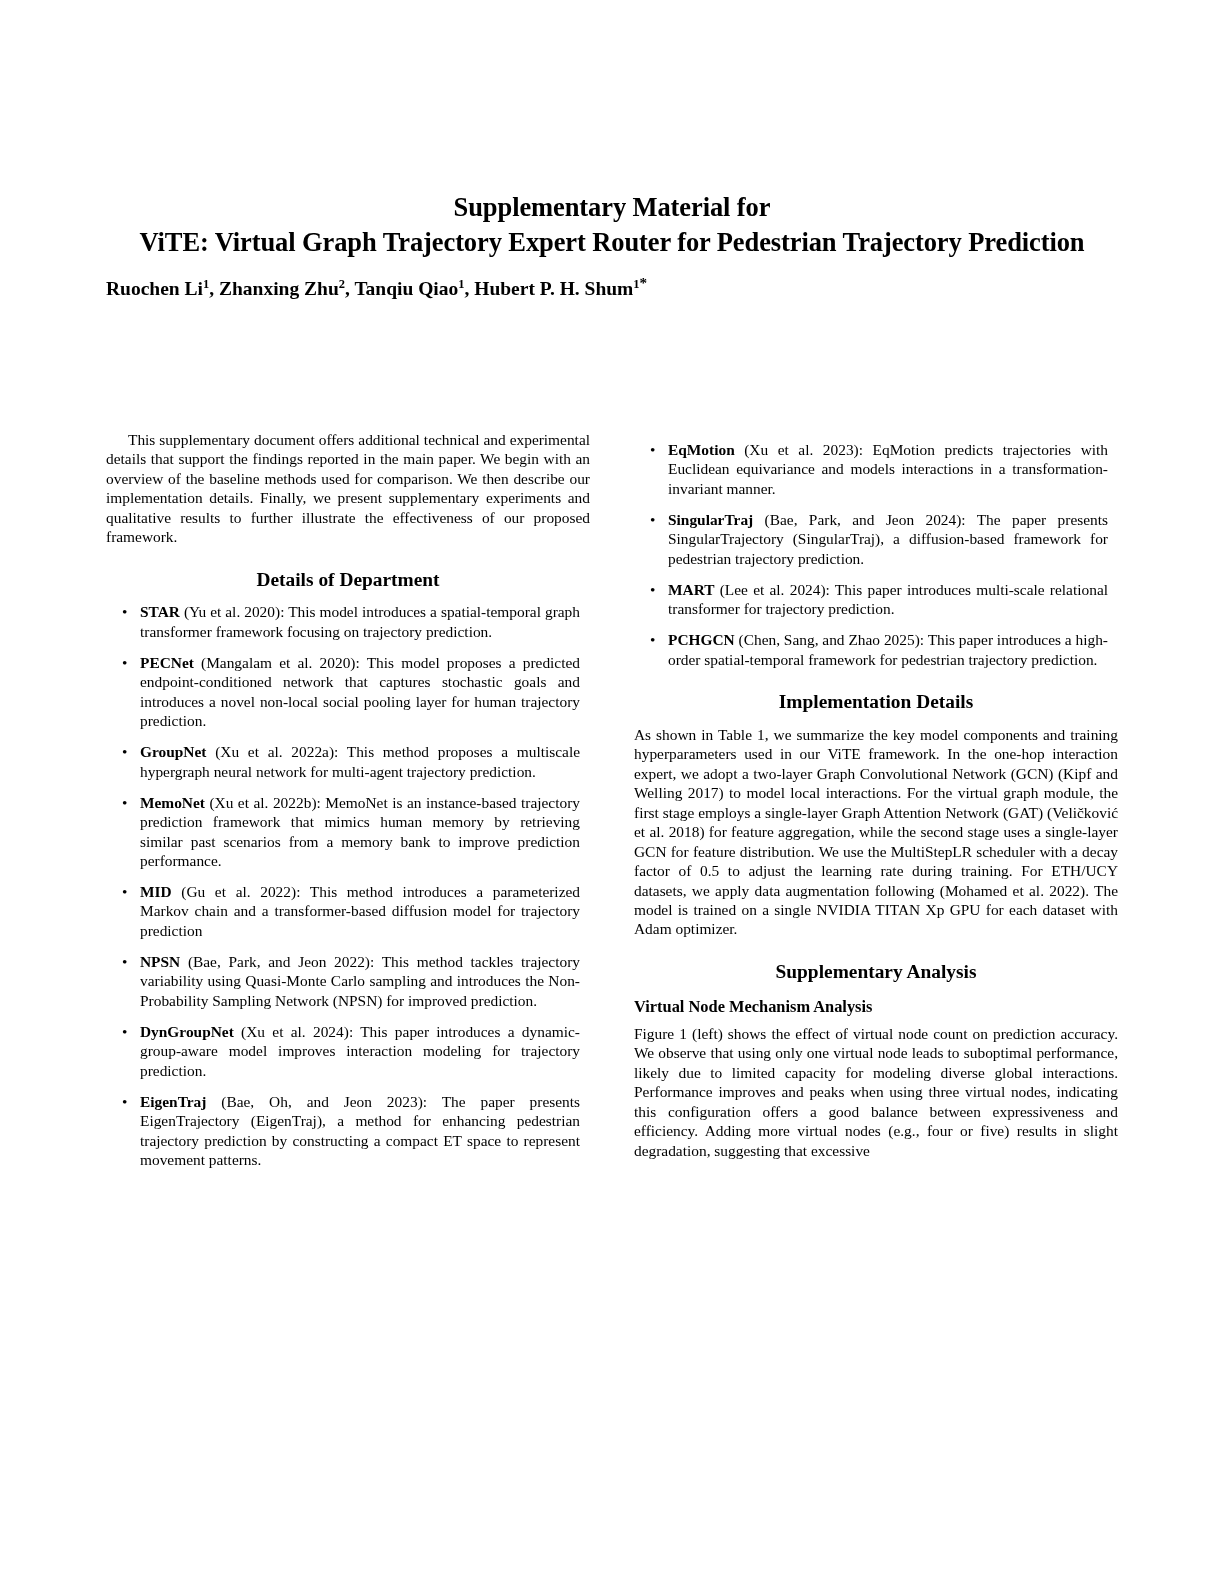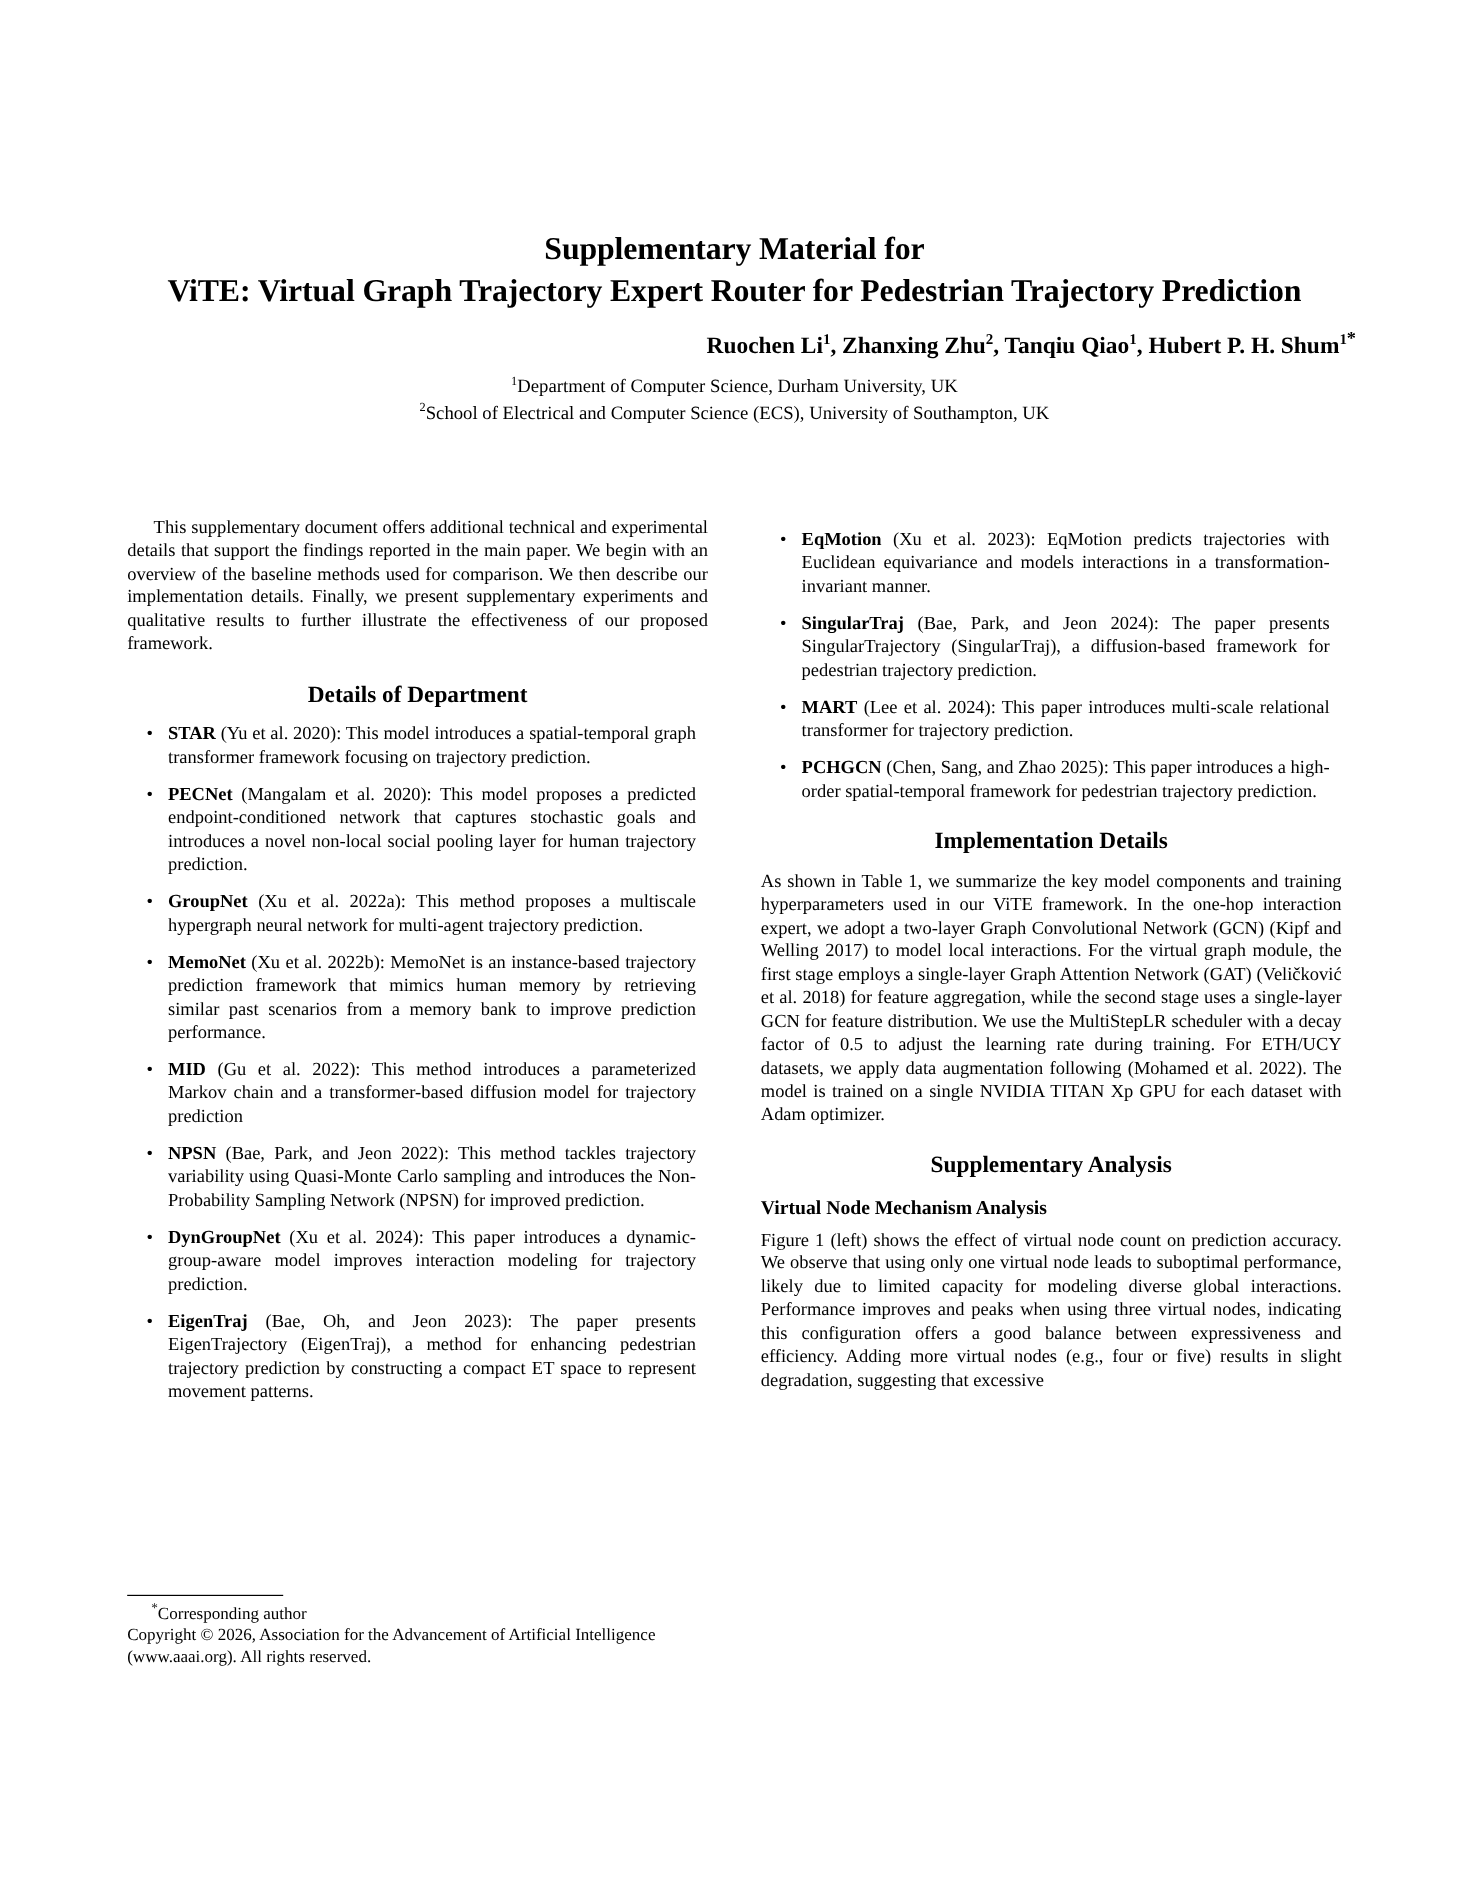--- a/index.html
+++ b/index.html
@@ -34,24 +34,24 @@
   }
   .title-line {
     font-size: 26.5px;
     font-weight: bold;
     line-height: 1.32;
     letter-spacing: -0.1px;
   }
 
   .authors {
     position: absolute;
-    left: 118px;
+    left: 106px;
     top: 276px;
     width: 1012px;
-    text-align: right;
+    text-align: left;
     font-size: 19.5px;
     font-weight: bold;
     line-height: 1.3;
   }
   .authors sup {
     font-size: 0.64em;
     vertical-align: super;
     line-height: 0;
     font-weight: bold;
   }
@@ -163,47 +163,38 @@
 
   <div class="title-block">
     <div class="title-line">Supplementary Material for</div>
     <div class="title-line">ViTE: Virtual Graph Trajectory Expert Router for Pedestrian Trajectory Prediction</div>
   </div>
 
   <div class="authors">
     <span>Ruochen Li</span><sup>1</sup><span>, Zhanxing Zhu</span><sup>2</sup><span>, Tanqiu Qiao</span><sup>1</sup><span>, Hubert P. H. Shum</span><sup>1</sup><span class="star">*</span>
   </div>
 
-  <div class="affiliations">
-    <div><sup>1</sup><span>Department of Computer Science, Durham University, UK</span></div>
-    <div><sup>2</sup><span>School of Electrical and Computer Science (ECS), University of Southampton, UK</span></div>
-  </div>
 
   <div class="col col-left">
     <p class="indent">This supplementary document offers additional technical and experimental details that support the findings reported in the main paper. We begin with an overview of the baseline methods used for comparison. We then describe our implementation details. Finally, we present supplementary experiments and qualitative results to further illustrate the effectiveness of our proposed framework.</p>
 
     <h2 class="section">Details of Department</h2>
 
     <ul class="baselines">
       <li><span class="bname">STAR</span><span> (Yu et al. 2020): This model introduces a spatial-temporal graph transformer framework focusing on trajectory prediction.</span></li>
       <li><span class="bname">PECNet</span><span> (Mangalam et al. 2020): This model proposes a predicted endpoint-conditioned network that captures stochastic goals and introduces a novel non-local social pooling layer for human trajectory prediction.</span></li>
       <li><span class="bname">GroupNet</span><span> (Xu et al. 2022a): This method proposes a multiscale hypergraph neural network for multi-agent trajectory prediction.</span></li>
       <li><span class="bname">MemoNet</span><span> (Xu et al. 2022b): MemoNet is an instance-based trajectory prediction framework that mimics human memory by retrieving similar past scenarios from a memory bank to improve prediction performance.</span></li>
       <li><span class="bname">MID</span><span> (Gu et al. 2022): This method introduces a parameterized Markov chain and a transformer-based diffusion model for trajectory prediction</span></li>
       <li><span class="bname">NPSN</span><span> (Bae, Park, and Jeon 2022): This method tackles trajectory variability using Quasi-Monte Carlo sampling and introduces the Non-Probability Sampling Network (NPSN) for improved prediction.</span></li>
       <li><span class="bname">DynGroupNet</span><span> (Xu et al. 2024): This paper introduces a dynamic-group-aware model improves interaction modeling for trajectory prediction.</span></li>
       <li><span class="bname">EigenTraj</span><span> (Bae, Oh, and Jeon 2023): The paper presents EigenTrajectory (EigenTraj), a method for enhancing pedestrian trajectory prediction by constructing a compact ET space to represent movement patterns.</span></li>
     </ul>
   </div>
 
-  <div class="footnote">
-    <div class="footnote-rule"></div>
-    <div class="fn-first"><span class="fn-star">*</span><span>Corresponding author</span></div>
-    <div>Copyright © 2026, Association for the Advancement of Artificial Intelligence (www.aaai.org). All rights reserved.</div>
-  </div>
 
   <div class="col col-right">
     <ul class="baselines">
       <li><span class="bname">EqMotion</span><span> (Xu et al. 2023): EqMotion predicts trajectories with Euclidean equivariance and models interactions in a transformation-invariant manner.</span></li>
       <li><span class="bname">SingularTraj</span><span> (Bae, Park, and Jeon 2024): The paper presents SingularTrajectory (SingularTraj), a diffusion-based framework for pedestrian trajectory prediction.</span></li>
       <li><span class="bname">MART</span><span> (Lee et al. 2024): This paper introduces multi-scale relational transformer for trajectory prediction.</span></li>
       <li><span class="bname">PCHGCN</span><span> (Chen, Sang, and Zhao 2025): This paper introduces a high-order spatial-temporal framework for pedestrian trajectory prediction.</span></li>
     </ul>
 
     <h2 class="section">Implementation Details</h2>

